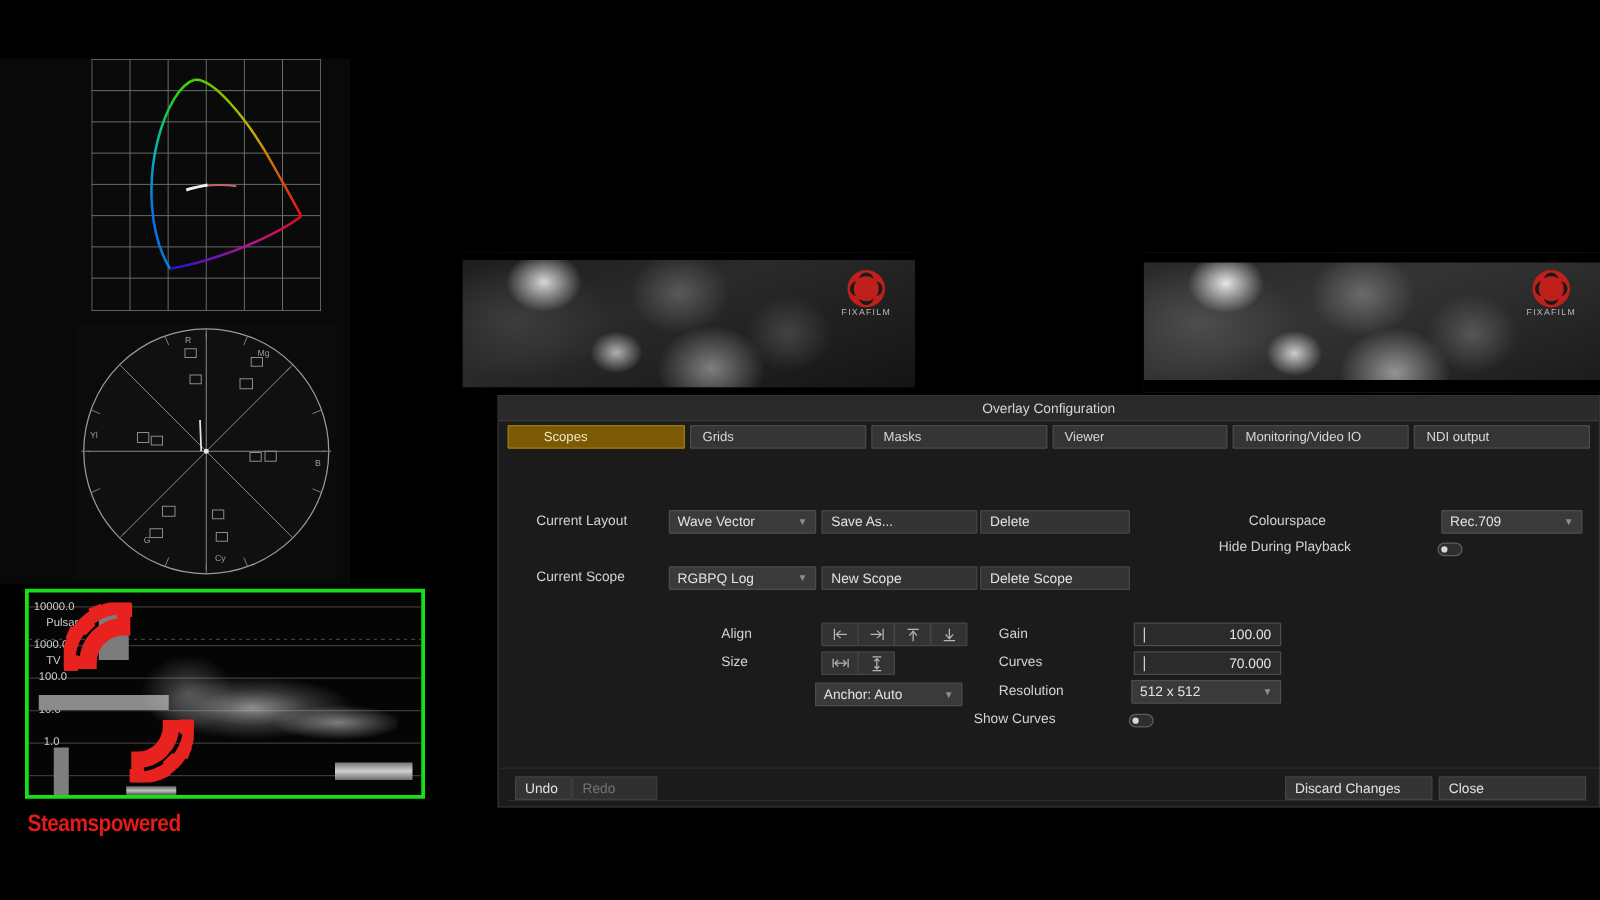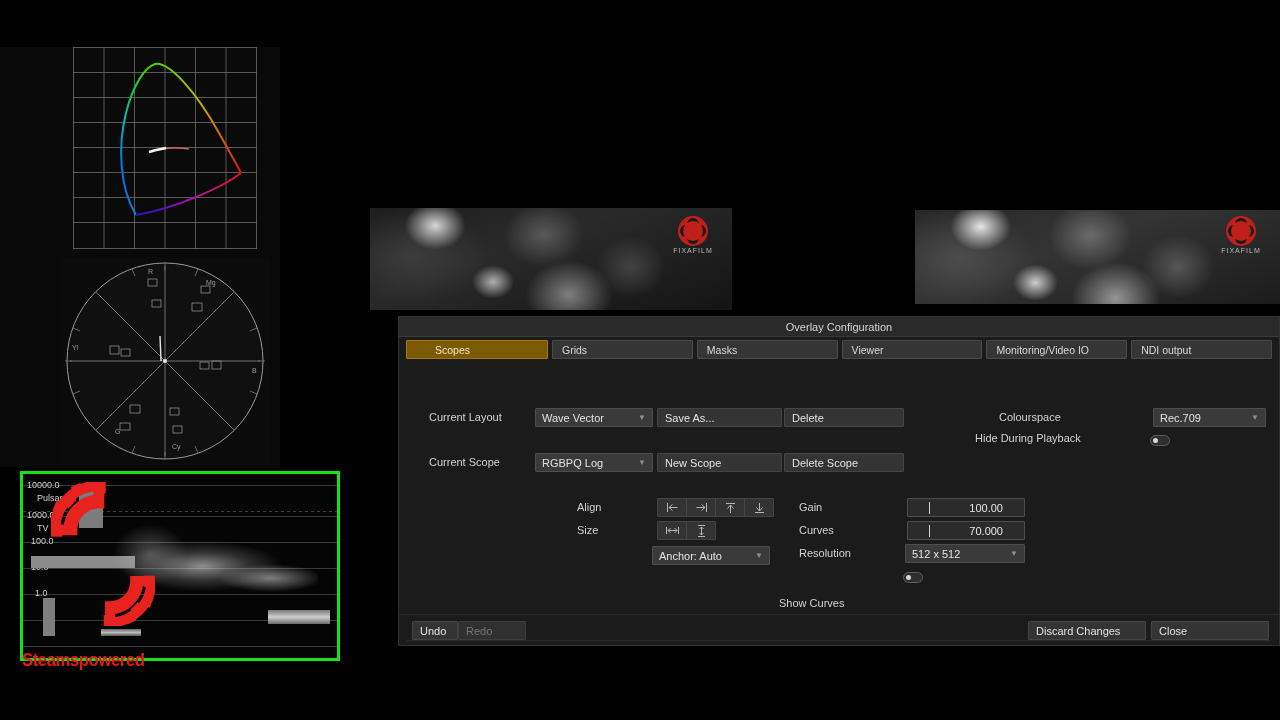--- a/index.html
+++ b/index.html
@@ -13,21 +13,21 @@
       background:#090909;}
 
   
   .cie{position:absolute;left:73px;top:47px;width:184px;height:202px;}
   .cie svg{display:block;}
 
   
   .vector{position:absolute;left:60px;top:258px;width:210px;height:206px;}
 
   
-  .waveform{position:absolute;left:20px;top:471px;width:320px;height:190px;
+  .waveform{position:absolute;left:20px;top:471px;width:320px;height:168px;
       border:3px solid #18e018;background:#050505;box-sizing:border-box;}
   .wf-inner{position:absolute;inset:0;overflow:hidden;}
   .wf-label{position:absolute;left:4px;font-size:9px;color:#cfcfcf;
       font-family:"Liberation Sans",sans-serif;white-space:nowrap;}
   .wf-grid{position:absolute;left:0;right:0;height:1px;background:#3a3a3a;}
   .wf-grid.dash{background:repeating-linear-gradient(to right,#2d4a2d 0 3px,transparent 3px 6px);}
   .wf-trace{position:absolute;}
   .gear{position:absolute;color:#e8231f;}
   .brandmark{position:absolute;left:22px;top:649px;font-size:19px;font-weight:bold;
       color:#e41b17;letter-spacing:-0.5px;
@@ -68,21 +68,21 @@
       padding:0 6px;border-radius:1px;cursor:pointer;}
   .combo .cv{flex:1;overflow:hidden;white-space:nowrap;}
   .combo .caret{color:#8d8d8d;font-size:8px;margin-left:4px;}
   .btn{height:19px;background:#3a3a3a;border:1px solid #4d4d4d;box-sizing:border-box;
       font-size:11px;color:#e2e2e2;display:flex;align-items:center;padding:0 7px;
       border-radius:1px;cursor:pointer;}
   .btn.flat{background:#343434;border-color:#444;}
   .btn.dim{color:#747474;background:#303030;border-color:#3d3d3d;}
   .num{height:19px;background:#2b2b2b;border:1px solid #4d4d4d;box-sizing:border-box;
       font-size:11px;color:#e6e6e6;display:flex;align-items:center;
-      padding:0 21px;border-radius:1px;cursor:text;}
+      padding:0 7px;border-radius:1px;cursor:text;}
   .num .caret{width:1px;height:12px;background:#cfcfcf;margin-right:4px;}
   .num .nv{flex:1;text-align:right;}
 
   .iconrow{position:absolute;display:flex;background:#333;border:1px solid #444;
       border-radius:1px;height:19px;box-sizing:border-box;}
   .ibtn{width:28px;height:17px;display:flex;align-items:center;justify-content:center;
       border-right:1px solid #474747;cursor:pointer;}
   .ibtn:last-child{border-right:none;}
 
   .toggle{width:20px;height:11px;border-radius:6px;background:#2e2e2e;
@@ -444,21 +444,21 @@
         <span class="caret"></span>
         <span class="nv">70.000</span>
       </div>
 
       <div class="ctl lbl" style="left:400px;top:186px;width:80px;">Resolution</div>
       <div class="ctl combo" style="left:506px;top:183px;width:120px;">
         <span class="cv">512 x 512</span>
         <span class="caret">▼</span>
       </div>
 
-      <div class="ctl lbl" style="left:380px;top:208px;width:100px;margin-top:28px;">Show Curves</div>
+      <div class="ctl lbl" style="left:380px;top:208px;width:100px;">Show Curves</div>
       <div class="ctl" style="left:504px;top:207px;">
         <span class="toggle"><span class="knob"></span></span>
       </div>
     </div>
 
     <div class="footline"></div>
     <div class="footer">
       <div class="ctl btn flat" style="left:13px;top:6px;width:46px;">
         <span>Undo</span>
       </div>

